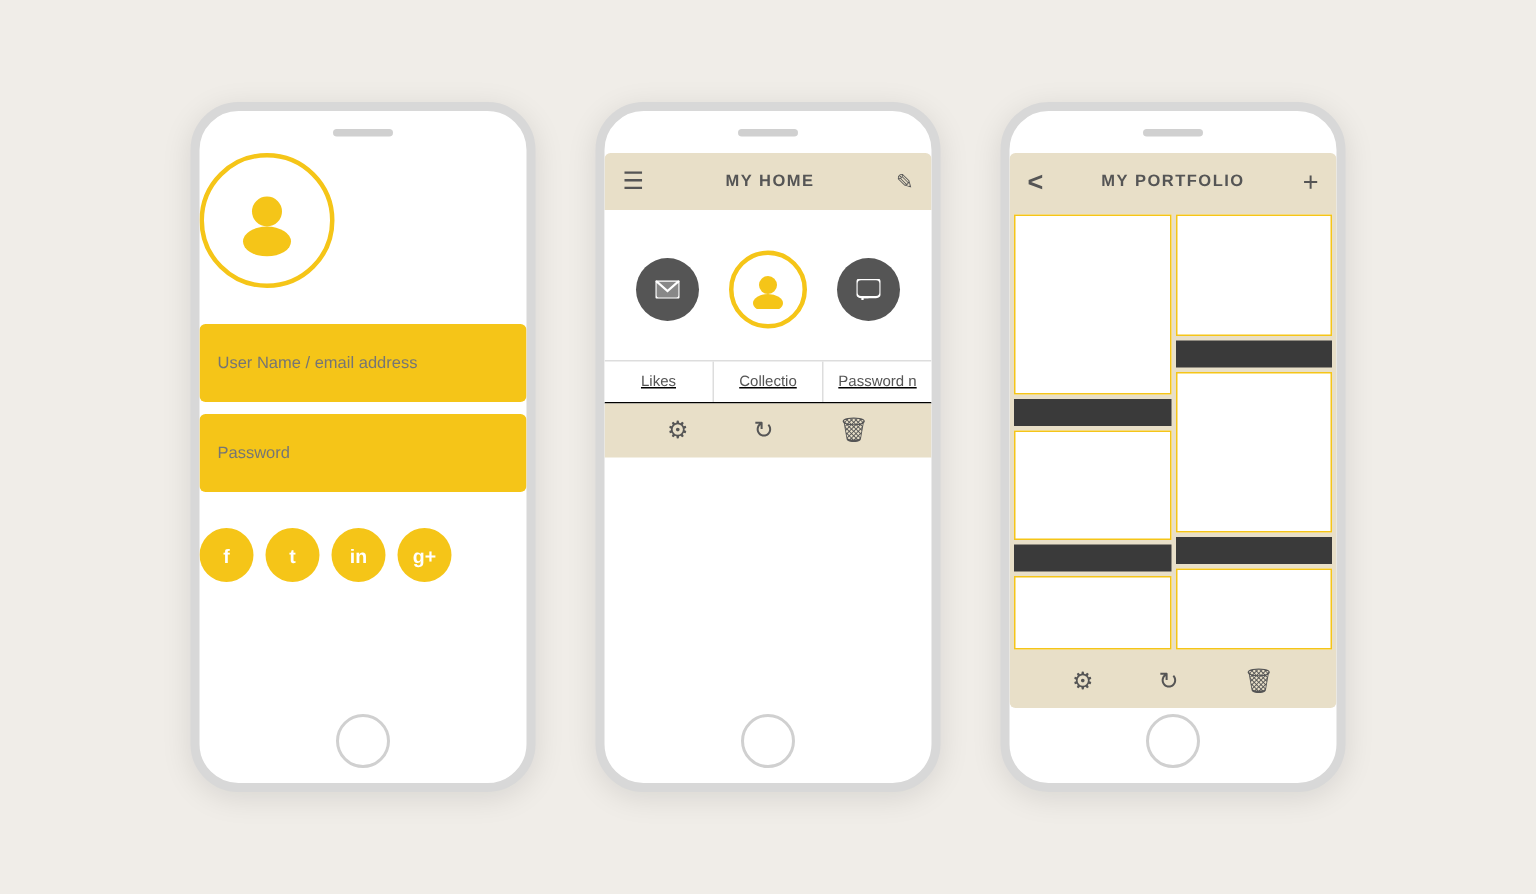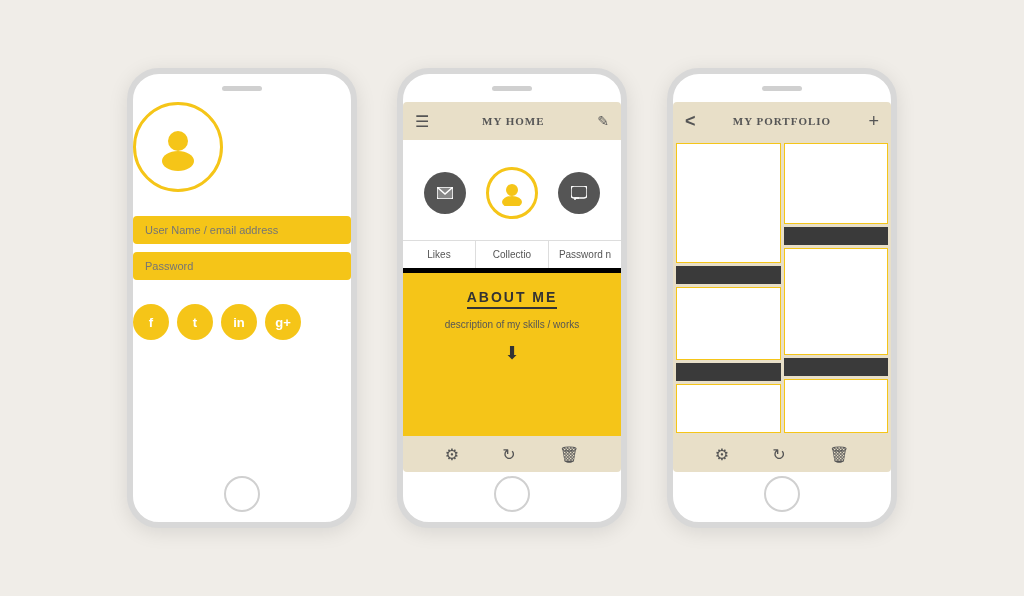--- a/index.html
+++ b/index.html
@@ -85,21 +85,21 @@
       color: #f5c518;
       font-size: 48px;
       line-height: 1;
       display: flex;
       align-items: center;
       justify-content: center;
     }
 
     .login-input {
       width: 100%;
-      padding: 8px 12px;
+      padding: 20px 12px;
       background: #f5c518;
       border: none;
       border-radius: 4px;
       margin-bottom: 8px;
       font-size: 11px;
       color: #555;
       outline: none;
     }
 
     .social-icons {
@@ -129,21 +129,20 @@
       align-items: center;
       justify-content: space-between;
       height: 38px;
     }
 
     .header-title {
       font-size: 11px;
       font-weight: 600;
       letter-spacing: 1px;
       color: #555;
-      font-family: Liberation Serif, serif;
     }
 
     .hamburger-icon {
       font-size: 16px;
       color: #555;
       cursor: pointer;
     }
 
     .edit-icon {
       font-size: 14px;
@@ -182,22 +181,23 @@
       display: flex;
       align-items: center;
       justify-content: center;
       background: #fff;
       cursor: pointer;
     }
 
     .tabs-section {
       display: flex;
       border-top: 1px solid #ddd;
-      border-bottom: 5px solid #000000;
-      background: #fff;
+      border-bottom: 1px solid #000000;
+      background: #fff;
+      text-decoration: underline;
     }
 
     .tab {
       flex: 1;
       padding: 8px 4px;
       text-align: center;
       font-size: 10px;
       color: #555;
       border-right: 1px solid #ddd;
       cursor: pointer;
@@ -351,25 +351,20 @@
             <rect x="0" y="0" width="16" height="12" rx="3" stroke="white" stroke-width="1.5" fill="none"></rect>
             <path d="M4 14 L4 12 L8 12" stroke="white" stroke-width="1.5" fill="none"></path>
           </svg>
         </div>
       </div>
       <div class="tabs-section">
         <div class="tab">Likes</div>
         <div class="tab">Collectio</div>
         <div class="tab">Password n</div>
       </div>
-      <div class="about-section">
-        <div class="about-title">ABOUT ME</div>
-        <div class="about-desc">description of my skills / works</div>
-        <div class="down-arrow">⬇</div>
-      </div>
       <div class="phone-footer">
         <span class="footer-icon">⚙</span>
         <span class="footer-icon">↻</span>
         <span class="footer-icon">🗑</span>
       </div>
     </div>
     <div class="phone-home-btn"></div>
   </div>
 
   <div class="phone">

